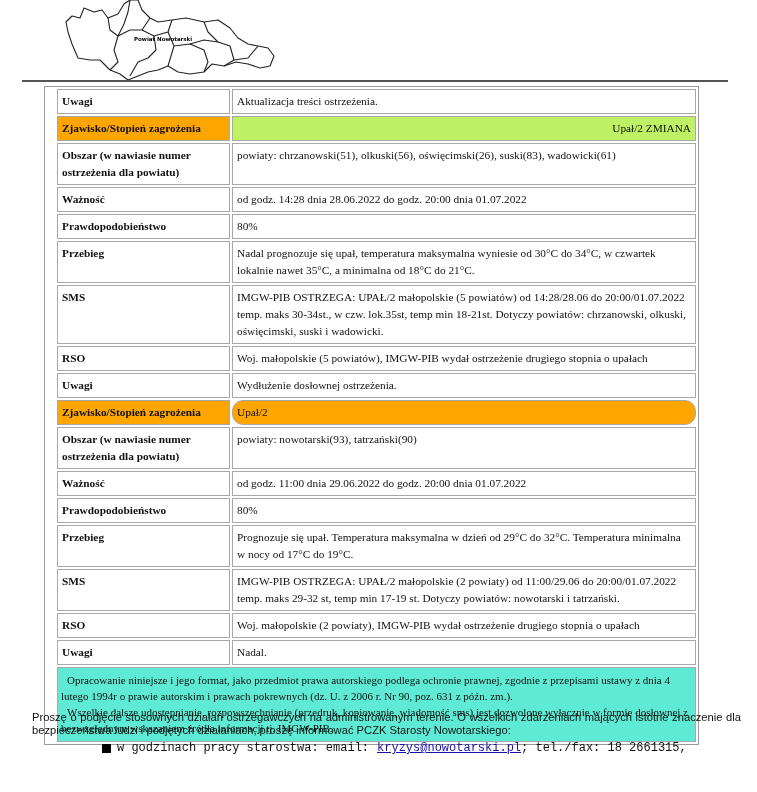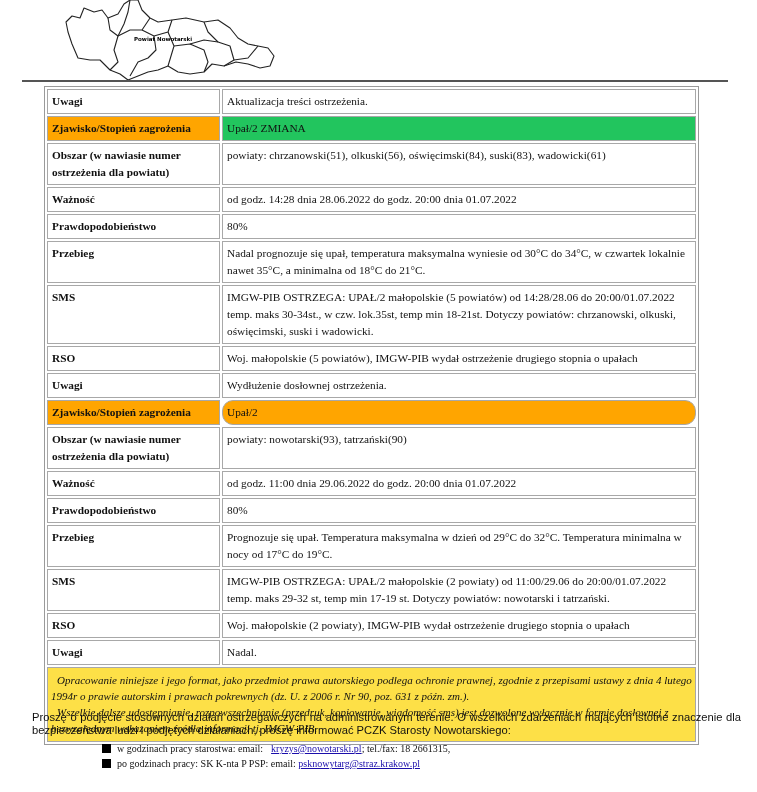--- a/index.html
+++ b/index.html
@@ -1,27 +1,27 @@
 <!DOCTYPE html>
 <html><head>
   <meta charset="utf-8">
   <style>
     html, body { margin: 0; padding: 0; background: #ffffff; }
     body { width: 757px; height: 792px; position: relative; overflow: hidden; font-family: "Liberation Serif", serif; color: #111; }
     .map { position: absolute; left: 58px; top: 0; width: 225px; height: 82px; }
     .hr { position: absolute; left: 22px; top: 80px; width: 706px; height: 2px; background: #555; }
-    table.warn { position: absolute; left: 44px; top: 86px; width: 655px; border-collapse: separate; border-spacing: 2px; border: 1px solid #9a9a9a; background: #fff; }
+    table.warn { position: absolute; left: 44px; top: 86px; width: 655px; border-collapse: separate; border-spacing: 2px; border: 1px solid #9a9a9a; background: #fff; padding-left: 10px; }
     table.warn td { border: 1px solid #a8a8a8; padding: 3px 4px 3px 4px; font-size: 11.3px; line-height: 17px; vertical-align: top; }
     table.warn td.lbl { width: 163px; font-weight: bold; }
     table.warn tr.orange td { background: #ffa500; }
-    table.warn td.footer { background: #fde047; font-size: 11px; line-height: 16px; padding: 4px 2px 5px 3px; font-style: italic; }
+    table.warn td.footer { background: #5eead4; font-size: 11px; line-height: 16px; padding: 4px 2px 5px 3px; }
     .footer p { margin: 0; text-indent: 6px; }
     .bottom { position: absolute; left: 32px; top: 711px; width: 709px; font-family: "Liberation Sans", sans-serif; font-size: 11.2px; line-height: 13px; text-align: justify; }
     .bottom .p1 { text-align-last: left; }
-    ul.contacts { list-style: none; margin: 4px 0 13px 0; padding: 0 0 0 70px; font-family: Liberation Serif, serif; font-size: 10px; }
+    ul.contacts { list-style: none; margin: 4px 0 13px 0; padding: 0 0 0 70px; font-family: Liberation Mono, monospace; font-size: 12px; }
     ul.contacts li { line-height: 15px; display: flex; align-items: center; }
     .bullet { display: inline-block; width: 9px; height: 9px; background: #000; margin-right: 6px; }
     a.mail { color: #1a0dab; text-decoration: underline; }
     .sp { display: inline-block; width: 8px; }
   </style>
 </head>
 <body>
 
 <svg class="map" viewBox="0 0 225 82">
   <g fill="#fff" stroke="#222" stroke-width="1.1" stroke-linejoin="round">
@@ -43,25 +43,25 @@
 <div class="hr"></div>
 
 <table class="warn">
   <tbody id="warn-body">
       <tr>
         <td class="lbl">Uwagi</td>
         <td>Aktualizacja treści ostrzeżenia.</td>
       </tr>
       <tr class="orange">
         <td class="lbl" style="background: rgb(255, 165, 0);">Zjawisko/Stopień zagrożenia</td>
-        <td style="background: #22c55e;">Upał/2 ZMIANA</td>
+        <td style="background: #bef264; text-align: right;">Upał/2 ZMIANA</td>
       </tr>
       <tr>
         <td class="lbl">Obszar (w nawiasie numer ostrzeżenia dla powiatu)</td>
-        <td>powiaty: chrzanowski(51), olkuski(56), oświęcimski(84), suski(83), wadowicki(61)</td>
+        <td>powiaty: chrzanowski(51), olkuski(56), oświęcimski(26), suski(83), wadowicki(61)</td>
       </tr>
       <tr>
         <td class="lbl">Ważność</td>
         <td>od godz. 14:28 dnia 28.06.2022 do godz. 20:00 dnia 01.07.2022</td>
       </tr>
       <tr>
         <td class="lbl">Prawdopodobieństwo</td>
         <td>80%</td>
       </tr>
       <tr>
@@ -126,19 +126,14 @@
 <div class="bottom">
   <div class="p1">Proszę o podjęcie stosownych działań ostrzegawczych na administrowanym terenie. O wszelkich zdarzeniach mających istotne znaczenie dla bezpieczeństwa ludzi i podjętych działaniach, proszę informować PCZK Starosty Nowotarskiego:</div>
   <ul class="contacts">
     <li>
       <span class="bullet"></span>
       <span>w godzinach pracy starostwa: email:</span>
         <span class="sp"></span>
       <a class="mail">kryzys@nowotarski.pl</a>
       <span>;  tel./fax: 18 2661315,</span>
     </li>
-    <li>
-      <span class="bullet"></span>
-      <span>po godzinach pracy: SK K-nta P PSP:  email:</span>&nbsp;
-      <a class="mail">psknowytarg@straz.krakow.pl</a>
-    </li>
   </ul>
 </div>
 
 </body></html>

